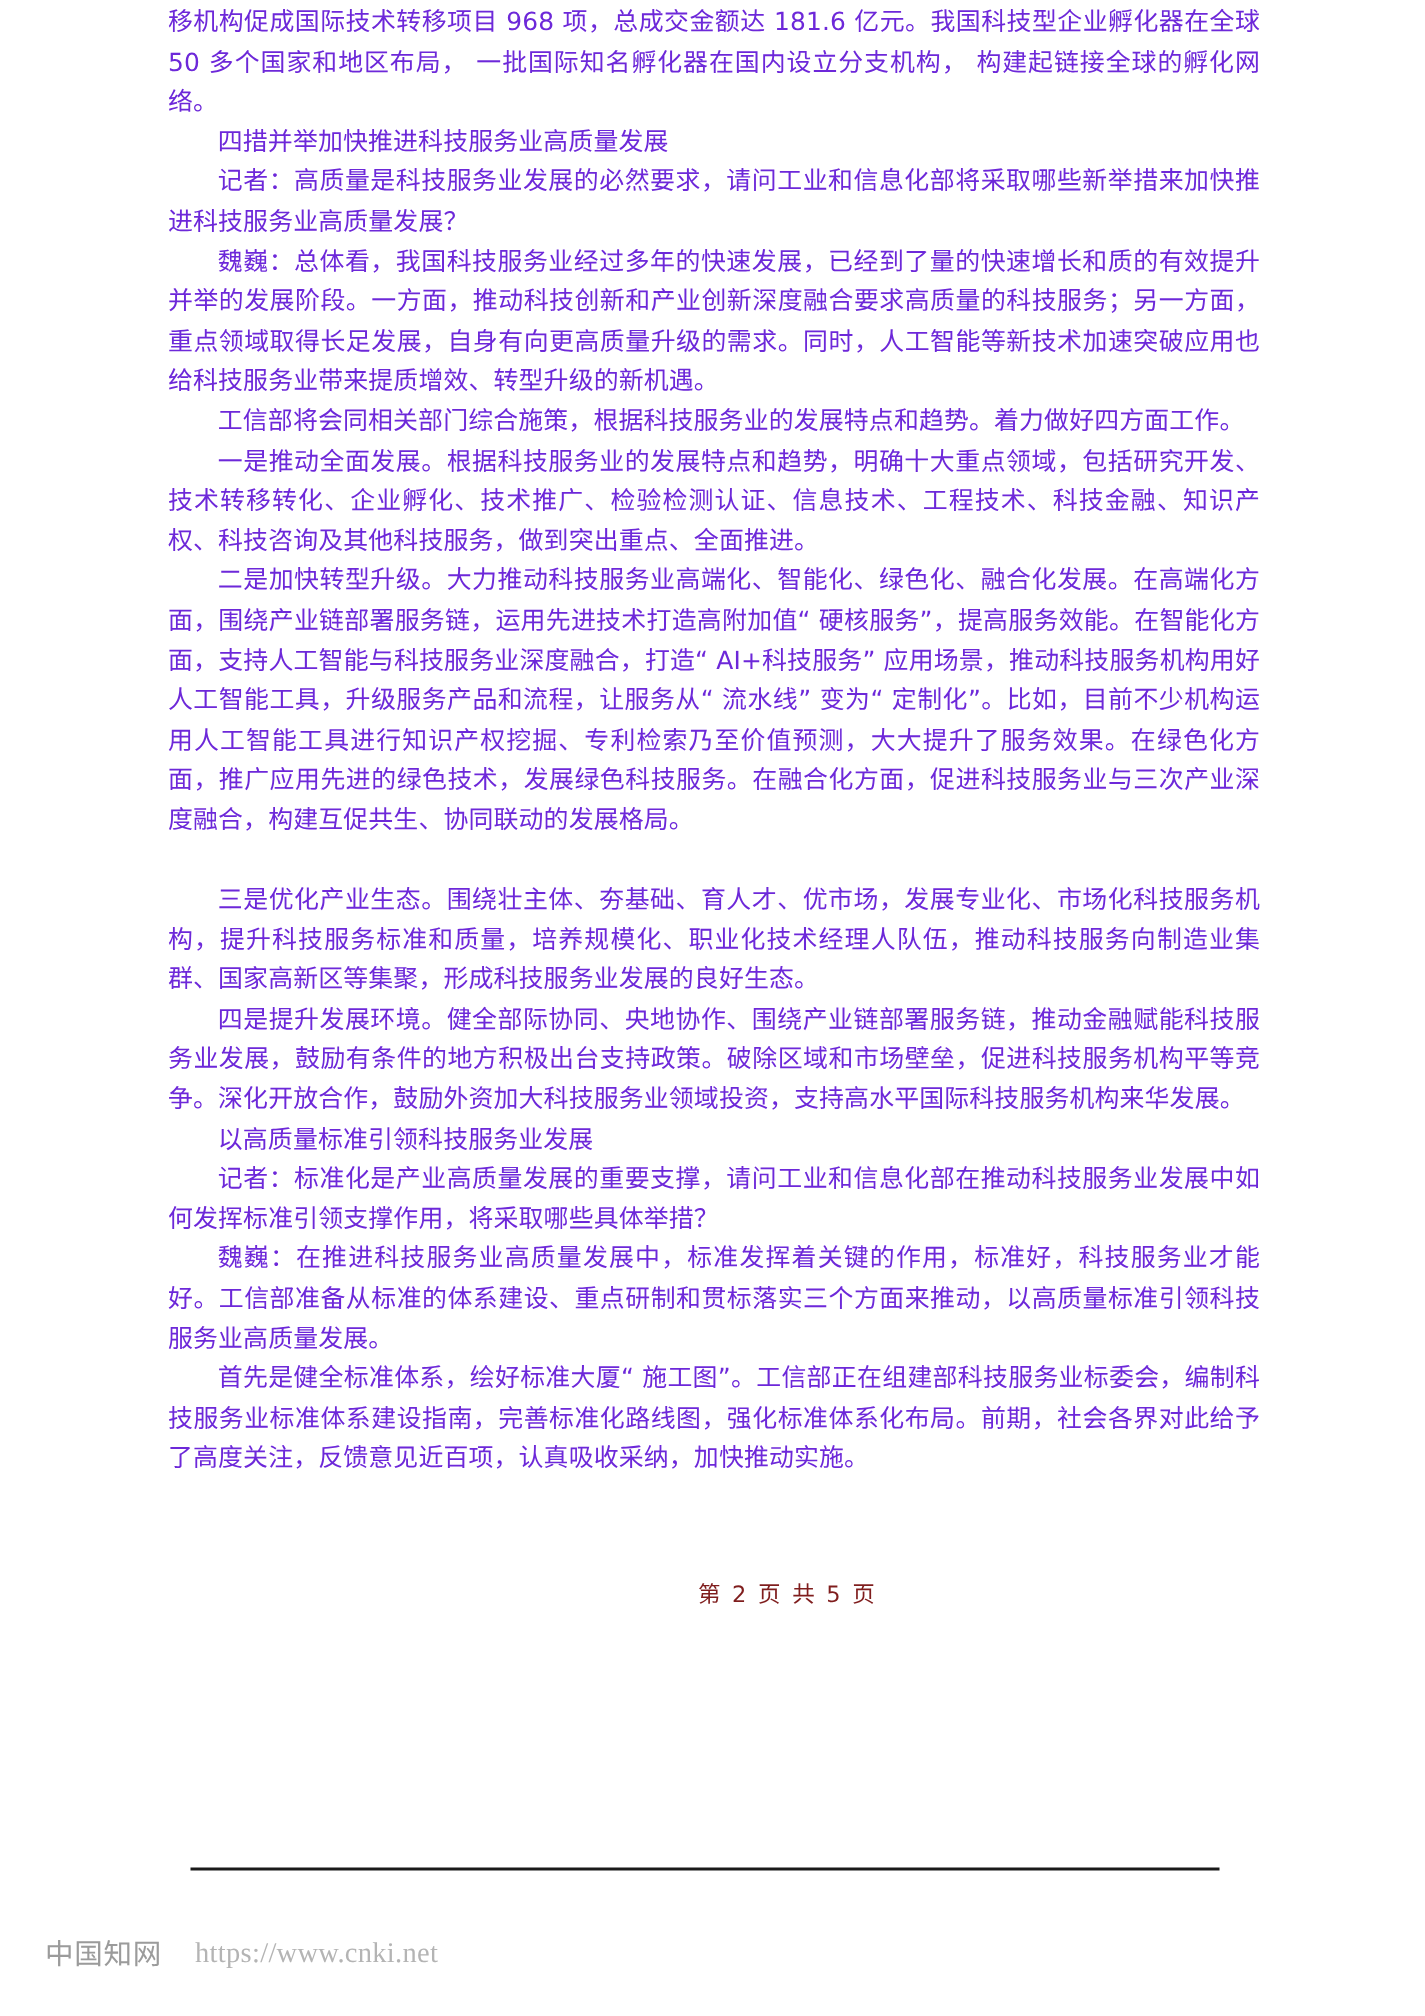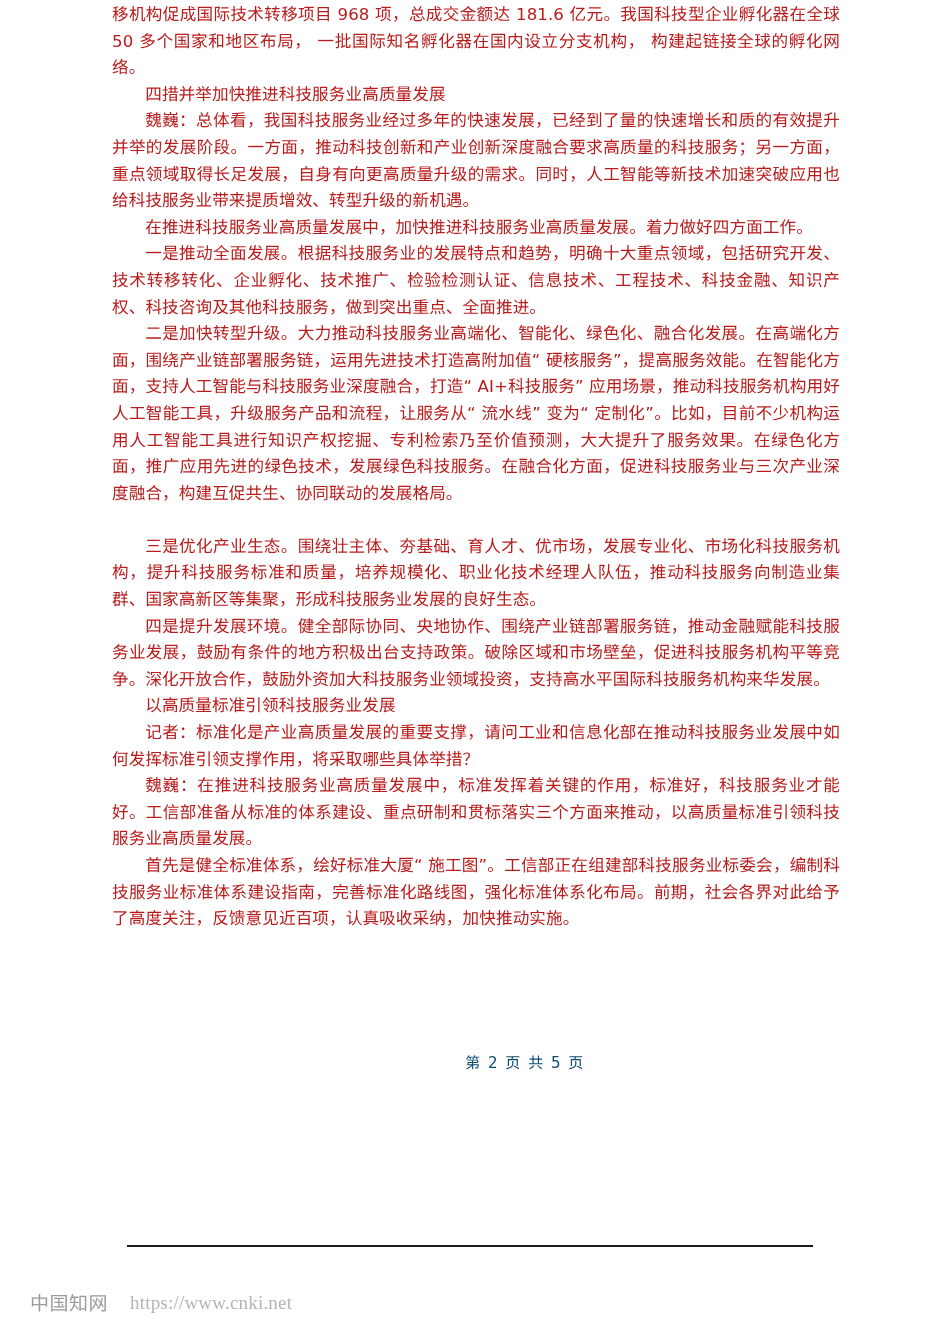--- a/index.html
+++ b/index.html
@@ -39,21 +39,21 @@
   .para {
     margin: 0;
     padding: 0;
     font-size: 16.6px;
     line-height: 26.6px;
     text-align: justify;
     text-justify: inter-ideograph;
     text-indent: 2em;
     letter-spacing: 0.1px;
     word-break: break-all;
-    color: #b91c1c;
+    color: #6d28d9;
   }
 
   .para.no-indent {
     text-indent: 0;
   }
 
   .para.gap-before {
     margin-top: 26.6px;
   }
 
@@ -62,21 +62,21 @@
     position: absolute;
     left: 0;
     top: 1053px;
     width: 950px;
     text-align: center;
     padding-left: 100px;
     box-sizing: border-box;
     font-size: 15px;
     line-height: 20px;
     letter-spacing: 1.5px;
-    color: #0c4a6e;
+    color: #7f1d1d;
   }
 
   
   .rule {
     position: absolute;
     left: 127px;
     top: 1245px;
     width: 686px;
     height: 2px;
     background: #1a1a1a;
@@ -108,22 +108,23 @@
   }
 </style>
 </head>
 <body>
 
 <div class="page">
 
   <div class="article">
     <p class="para no-indent">移机构促成国际技术转移项目 968 项，总成交金额达 181.6 亿元。我国科技型企业孵化器在全球 50 多个国家和地区布局， 一批国际知名孵化器在国内设立分支机构， 构建起链接全球的孵化网络。</p>
     <p class="para">四措并举加快推进科技服务业高质量发展</p>
+    <p class="para">记者：高质量是科技服务业发展的必然要求，请问工业和信息化部将采取哪些新举措来加快推进科技服务业高质量发展？</p>
     <p class="para">魏巍：总体看，我国科技服务业经过多年的快速发展，已经到了量的快速增长和质的有效提升并举的发展阶段。一方面，推动科技创新和产业创新深度融合要求高质量的科技服务；另一方面，重点领域取得长足发展，自身有向更高质量升级的需求。同时，人工智能等新技术加速突破应用也给科技服务业带来提质增效、转型升级的新机遇。</p>
-    <p class="para">在推进科技服务业高质量发展中，加快推进科技服务业高质量发展。着力做好四方面工作。</p>
+    <p class="para">工信部将会同相关部门综合施策，根据科技服务业的发展特点和趋势。着力做好四方面工作。</p>
     <p class="para">一是推动全面发展。根据科技服务业的发展特点和趋势，明确十大重点领域，包括研究开发、技术转移转化、企业孵化、技术推广、检验检测认证、信息技术、工程技术、科技金融、知识产权、科技咨询及其他科技服务，做到突出重点、全面推进。</p>
     <p class="para">二是加快转型升级。大力推动科技服务业高端化、智能化、绿色化、融合化发展。在高端化方面，围绕产业链部署服务链，运用先进技术打造高附加值“ 硬核服务”，提高服务效能。在智能化方面，支持人工智能与科技服务业深度融合，打造“ AI+科技服务” 应用场景，推动科技服务机构用好人工智能工具，升级服务产品和流程，让服务从“ 流水线” 变为“ 定制化”。比如，目前不少机构运用人工智能工具进行知识产权挖掘、专利检索乃至价值预测，大大提升了服务效果。在绿色化方面，推广应用先进的绿色技术，发展绿色科技服务。在融合化方面，促进科技服务业与三次产业深度融合，构建互促共生、协同联动的发展格局。</p>
     <p class="para gap-before">三是优化产业生态。围绕壮主体、夯基础、育人才、优市场，发展专业化、市场化科技服务机构，提升科技服务标准和质量，培养规模化、职业化技术经理人队伍，推动科技服务向制造业集群、国家高新区等集聚，形成科技服务业发展的良好生态。</p>
     <p class="para">四是提升发展环境。健全部际协同、央地协作、围绕产业链部署服务链，推动金融赋能科技服务业发展，鼓励有条件的地方积极出台支持政策。破除区域和市场壁垒，促进科技服务机构平等竞争。深化开放合作，鼓励外资加大科技服务业领域投资，支持高水平国际科技服务机构来华发展。</p>
     <p class="para">以高质量标准引领科技服务业发展</p>
     <p class="para">记者：标准化是产业高质量发展的重要支撑，请问工业和信息化部在推动科技服务业发展中如何发挥标准引领支撑作用，将采取哪些具体举措？</p>
     <p class="para">魏巍：在推进科技服务业高质量发展中，标准发挥着关键的作用，标准好，科技服务业才能好。工信部准备从标准的体系建设、重点研制和贯标落实三个方面来推动，以高质量标准引领科技服务业高质量发展。</p>
     <p class="para">首先是健全标准体系，绘好标准大厦“ 施工图”。工信部正在组建部科技服务业标委会，编制科技服务业标准体系建设指南，完善标准化路线图，强化标准体系化布局。前期，社会各界对此给予了高度关注，反馈意见近百项，认真吸收采纳，加快推动实施。</p>
   </div>
 

